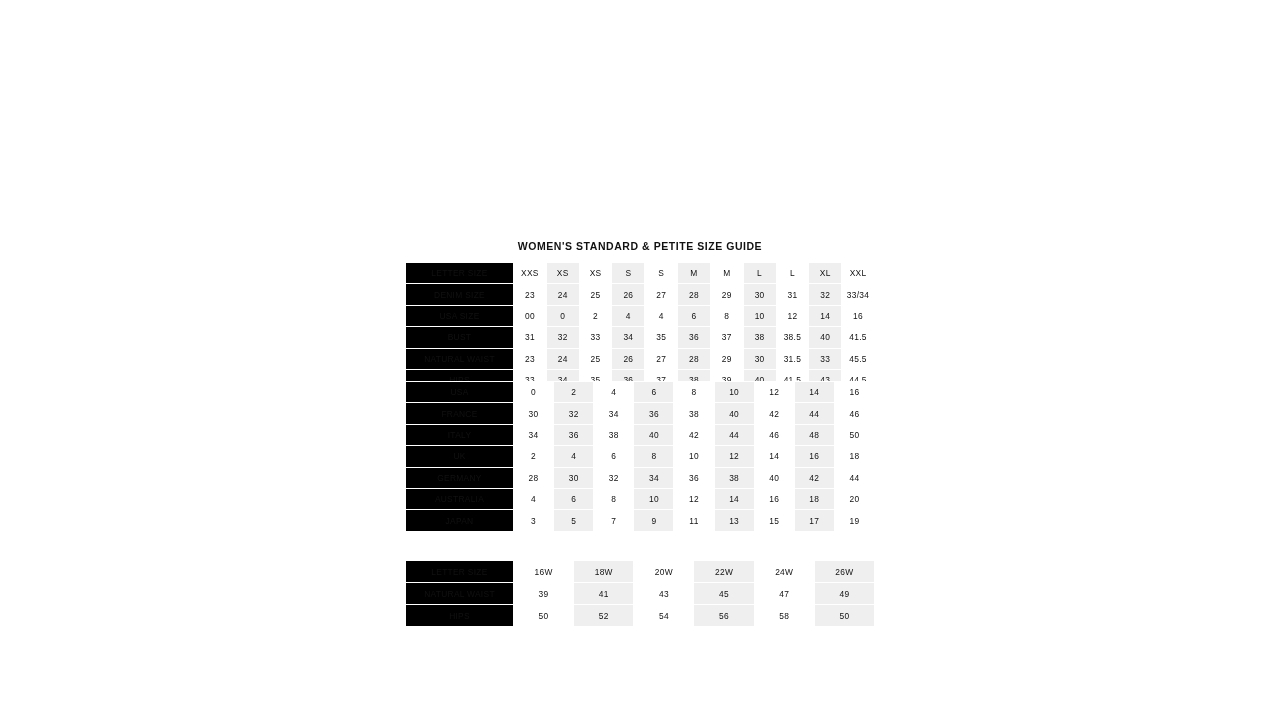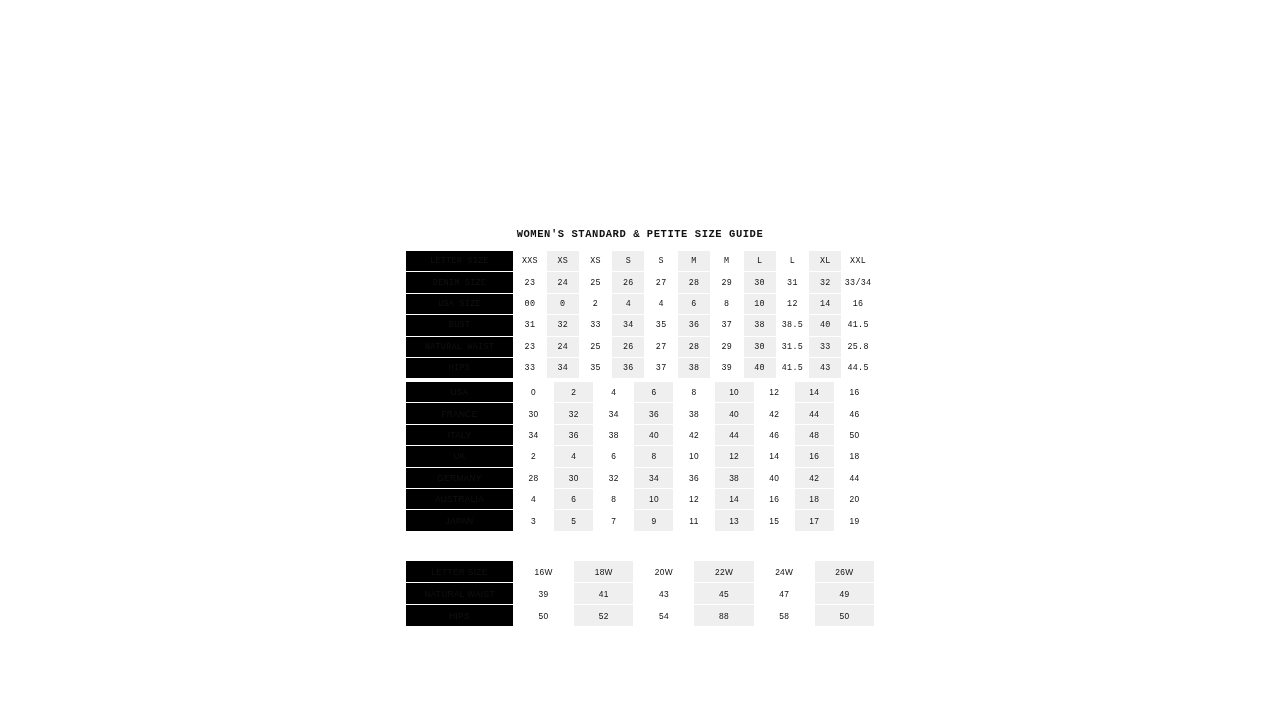--- a/index.html
+++ b/index.html
@@ -98,21 +98,21 @@
   #table-standard td.rowhead { width: 107px; }
 
   
   #table-intl td.rowhead { width: 107px; }
 
   
   #table-plus td { height: 21px; }
   #table-plus td.rowhead { width: 107px; }
 
   
-  #sec-standard { top: 228px; font-family: Liberation Mono, monospace; }
+  #sec-standard { top: 240px; }
   #sec-intl { top: 381px; }
   #sec-plus { top: 560px; }
 
 </style>
 </head>
 <body>
 
 <div class="page">
 
 
@@ -181,21 +181,21 @@
             <td class="cell-a">23</td>
             <td class="cell-b">24</td>
             <td class="cell-a">25</td>
             <td class="cell-b">26</td>
             <td class="cell-a">27</td>
             <td class="cell-b">28</td>
             <td class="cell-a">29</td>
             <td class="cell-b">30</td>
             <td class="cell-a">31.5</td>
             <td class="cell-b">33</td>
-            <td class="cell-a">25.8</td>
+            <td class="cell-a">45.5</td>
           </tr>
           <tr>
             <td class="rowhead">HIPS</td>
             <td class="cell-a">33</td>
             <td class="cell-b">34</td>
             <td class="cell-a">35</td>
             <td class="cell-b">36</td>
             <td class="cell-a">37</td>
             <td class="cell-b">38</td>
             <td class="cell-a">39</td>
@@ -318,21 +318,21 @@
             <td class="cell-a">43</td>
             <td class="cell-b">45</td>
             <td class="cell-a">47</td>
             <td class="cell-b">49</td>
           </tr>
           <tr>
             <td class="rowhead">HIPS</td>
             <td class="cell-a">50</td>
             <td class="cell-b">52</td>
             <td class="cell-a">54</td>
-            <td class="cell-b">88</td>
+            <td class="cell-b">56</td>
             <td class="cell-a">58</td>
             <td class="cell-b">50</td>
           </tr>
         </tbody>
     </table>
   </div>
 
 </div>
 
 </body></html>

